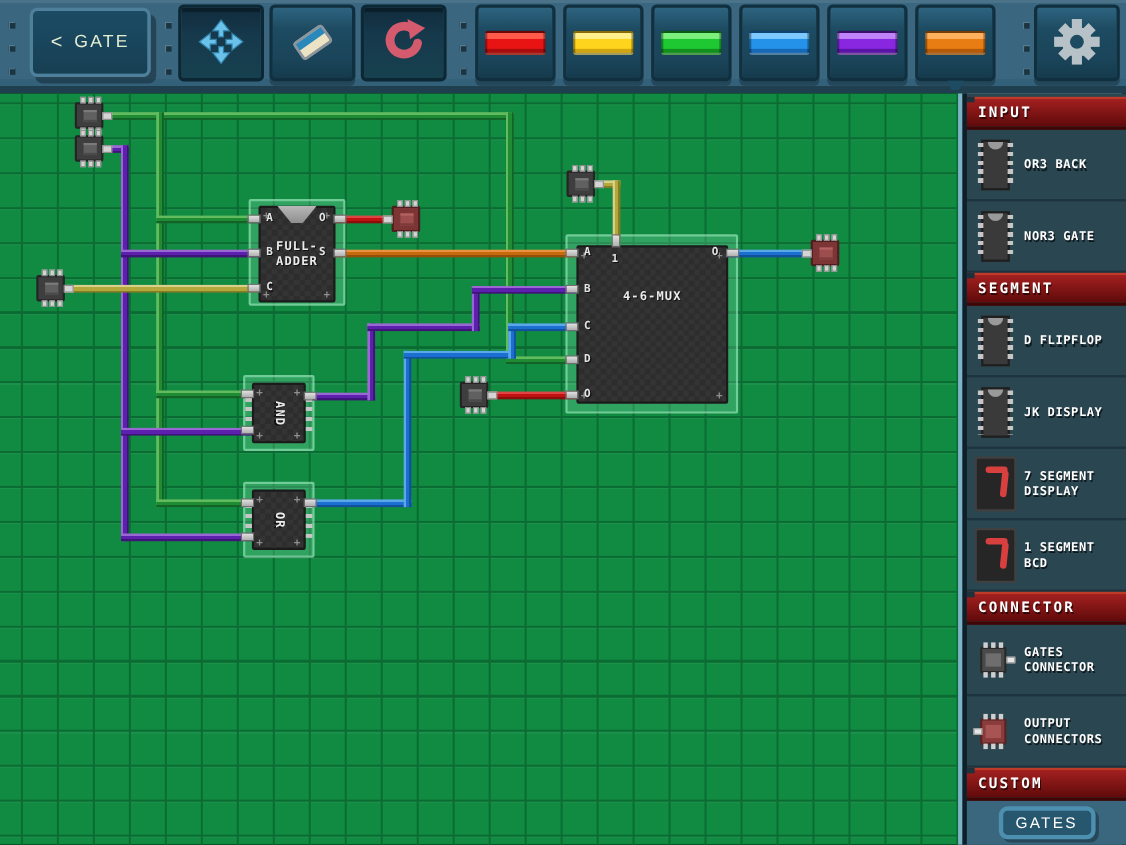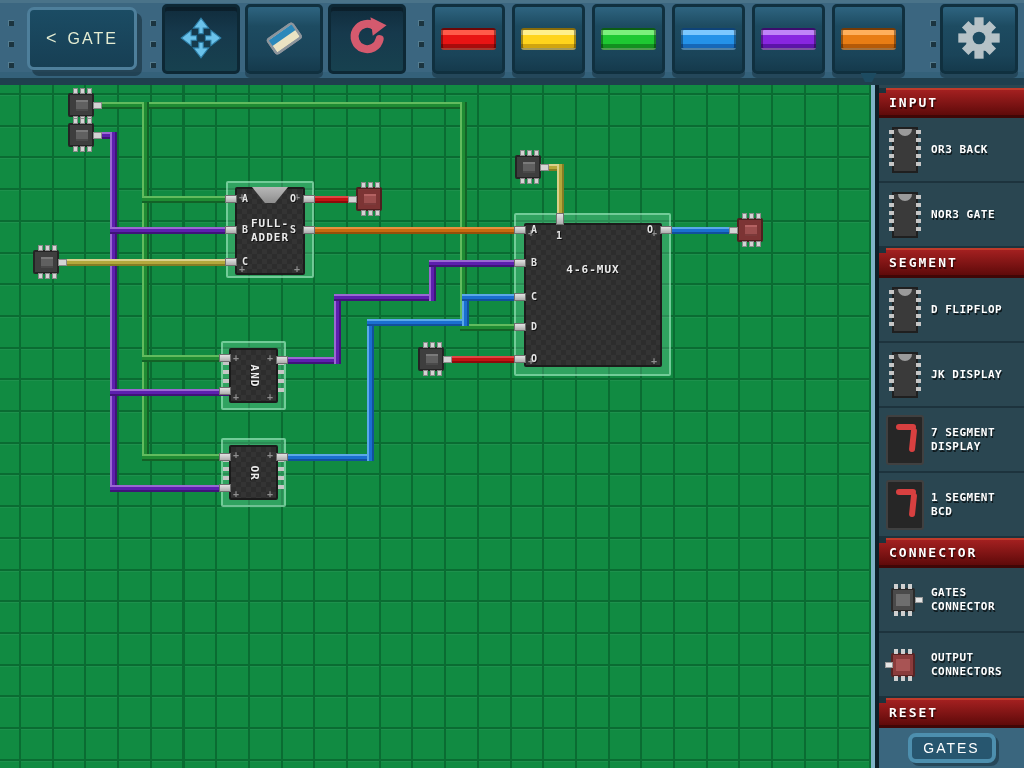--- a/index.html
+++ b/index.html
@@ -462,19 +462,19 @@
               <div class="tp" style="left: 9px;"></div>
               <div class="bp" style="left: 9px;"></div>
               <div class="tp" style="left: 16px;"></div>
               <div class="bp" style="left: 16px;"></div>
               <div class="tp" style="left: 23px;"></div>
               <div class="bp" style="left: 23px;"></div>
               <div class="sp" style="left: 0px;"></div>
             </div>
           </div>
           <div class="sb-label">OUTPUT CONNECTORS</div>
-        </div><div class="sec-header">RESET</div></div>
+        </div><div class="sec-header">CUSTOM</div></div>
     <div class="sb-footer">
       <button class="reset-btn">GATES</button>
     </div>
   </div>
 
 </div>
 
 </body></html>

